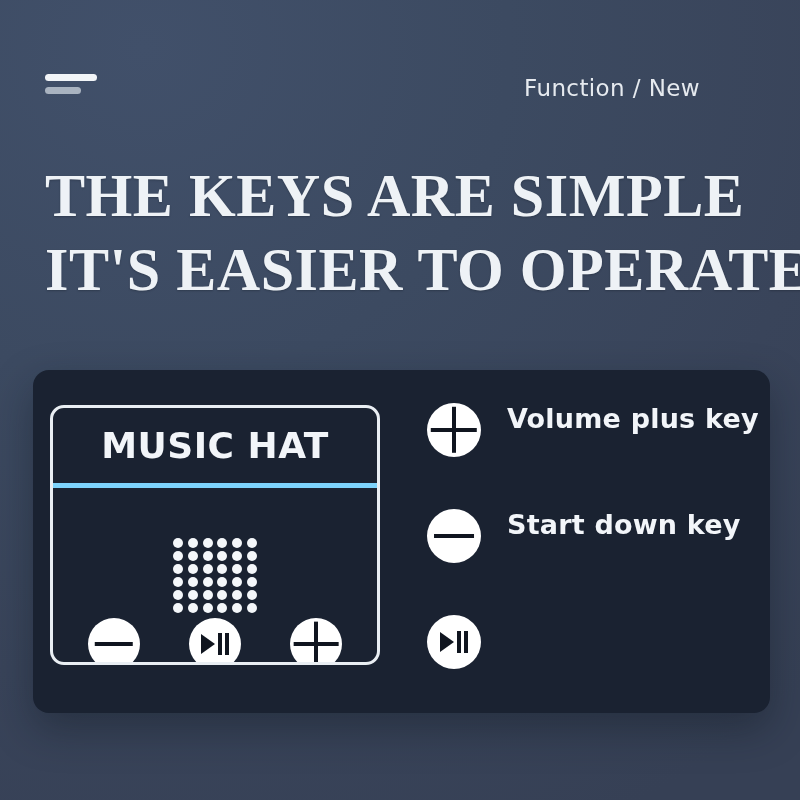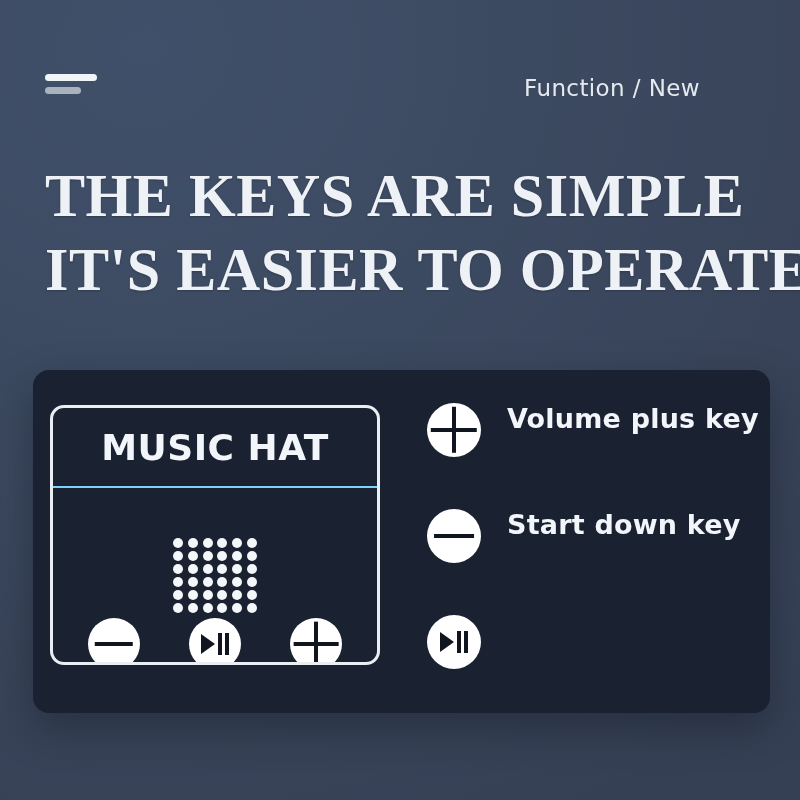--- a/index.html
+++ b/index.html
@@ -115,21 +115,21 @@
   }
   #device-title {
     position: absolute;
     left: 0;
     top: 0;
     width: 100%;
     height: 80px;
     display: flex;
     align-items: center;
     justify-content: center;
-    border-bottom: 2px solid #7dd3fc;
+    border-bottom: 5px solid #7dd3fc;
     box-sizing: border-box;
   }
   #device-title span {
     font-family: "DejaVu Sans", sans-serif;
     font-weight: 700;
     font-size: 36px;
     letter-spacing: 0.5px;
     color: #f2f5f9;
     white-space: nowrap;
   }

